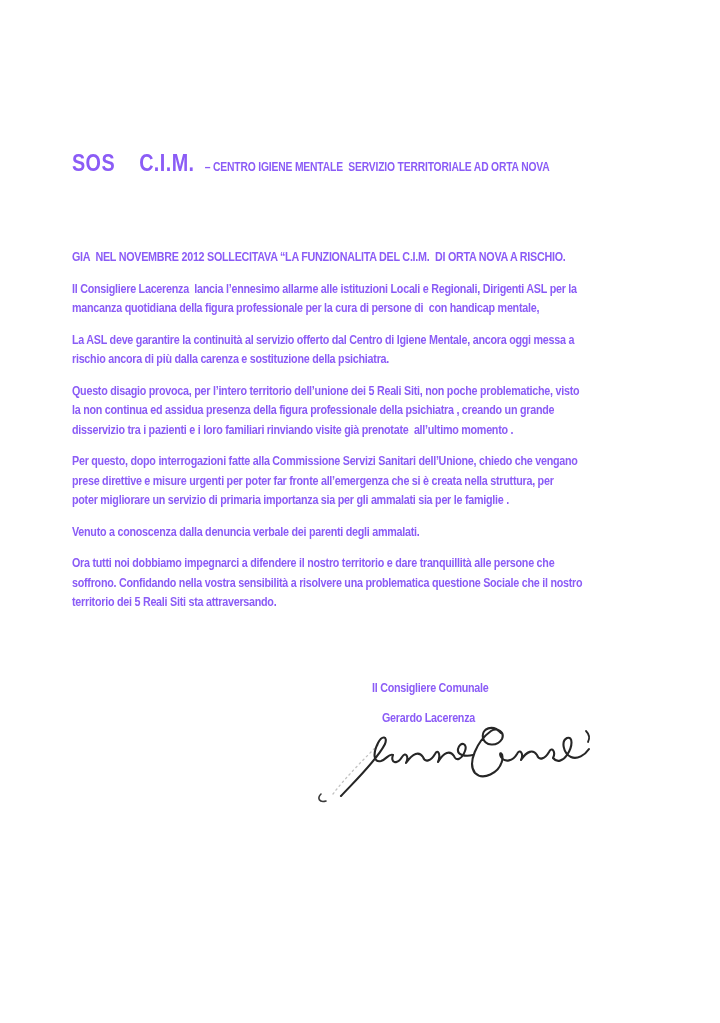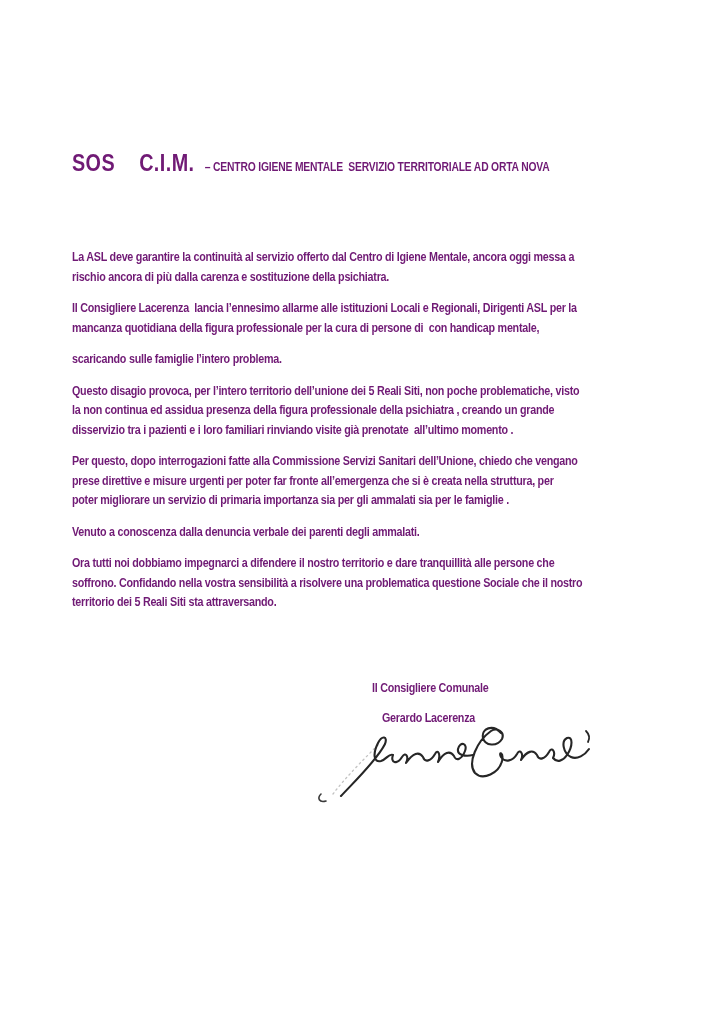--- a/index.html
+++ b/index.html
@@ -7,21 +7,21 @@
     padding: 0;
     background: #ffffff;
   }
   .page {
     position: relative;
     width: 720px;
     height: 1023px;
     background: #ffffff;
     overflow: hidden;
     font-family: "Liberation Sans", sans-serif;
-    color: #701a75;
+    color: #8b5cf6;
   }
   
   .title-row {
     position: absolute;
     left: 72px;
     top: 150px;
     white-space: pre;
     transform: scaleX(0.86);
     transform-origin: 0 50%;
     display: flex;
@@ -95,29 +95,29 @@
   <div class="title-row">
     <span class="title-big">SOS</span>
     <span class="title-gap"></span>
     <span class="title-big">C.I.M.</span>
     <span class="title-gap-small"></span>
     <span class="title-small">– CENTRO IGIENE MENTALE  SERVIZIO TERRITORIALE AD ORTA NOVA</span>
   </div>
 
   <div class="letter-body">
       <div class="para">
-        <div class="line">La ASL deve garantire la continuità al servizio offerto dal Centro di Igiene Mentale, ancora oggi messa a</div>
-        <div class="line">rischio ancora di più dalla carenza e sostituzione della psichiatra.</div>
+        <div class="line">GIA  NEL NOVEMBRE 2012 SOLLECITAVA “LA FUNZIONALITA DEL C.I.M.  DI ORTA NOVA A RISCHIO.</div>
       </div>
       <div class="para">
         <div class="line">Il Consigliere Lacerenza  lancia l’ennesimo allarme alle istituzioni Locali e Regionali, Dirigenti ASL per la</div>
         <div class="line">mancanza quotidiana della figura professionale per la cura di persone di  con handicap mentale,</div>
       </div>
       <div class="para">
-        <div class="line">scaricando sulle famiglie l’intero problema.</div>
+        <div class="line">La ASL deve garantire la continuità al servizio offerto dal Centro di Igiene Mentale, ancora oggi messa a</div>
+        <div class="line">rischio ancora di più dalla carenza e sostituzione della psichiatra.</div>
       </div>
       <div class="para">
         <div class="line">Questo disagio provoca, per l’intero territorio dell’unione dei 5 Reali Siti, non poche problematiche, visto</div>
         <div class="line">la non continua ed assidua presenza della figura professionale della psichiatra , creando un grande</div>
         <div class="line">disservizio tra i pazienti e i loro familiari rinviando visite già prenotate  all’ultimo momento .</div>
       </div>
       <div class="para">
         <div class="line">Per questo, dopo interrogazioni fatte alla Commissione Servizi Sanitari dell’Unione, chiedo che vengano</div>
         <div class="line">prese direttive e misure urgenti per poter far fronte all’emergenza che si è creata nella struttura, per</div>
         <div class="line">poter migliorare un servizio di primaria importanza sia per gli ammalati sia per le famiglie .</div>

